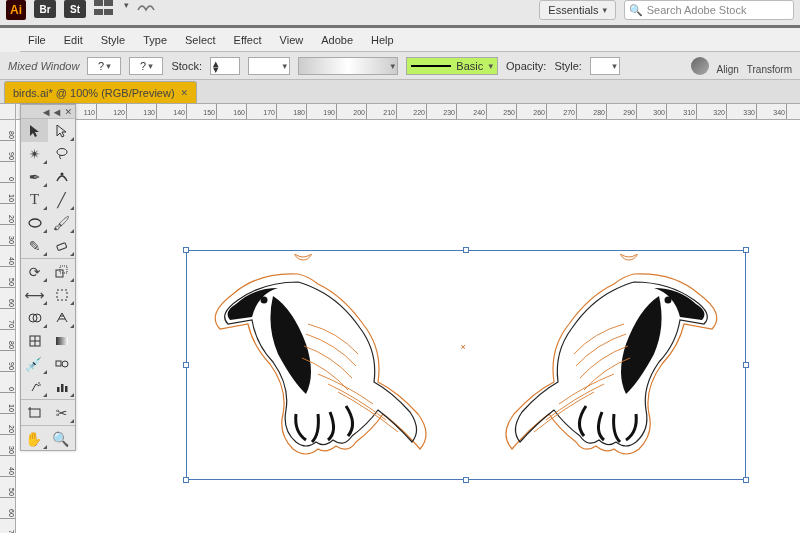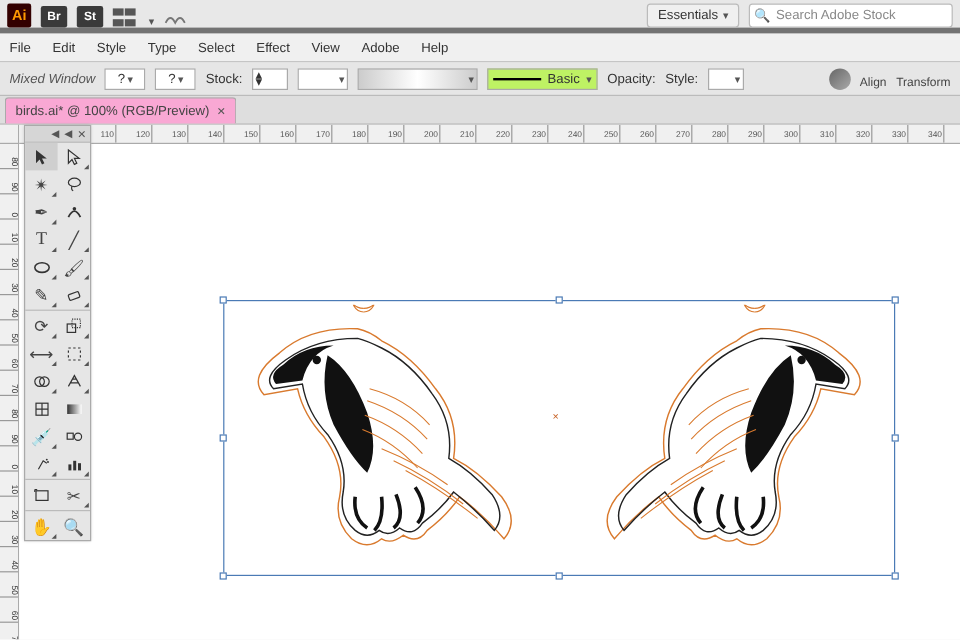--- a/index.html
+++ b/index.html
@@ -1,43 +1,43 @@
 <!DOCTYPE html>
 <html><head>
 <meta charset="utf-8">
 <style>
   * { margin:0; padding:0; box-sizing:border-box; font-family:"Segoe UI",Arial,sans-serif; font-size:11px; }
   body { background:#f0f0f0; width:800px; height:533px; overflow:hidden; position:relative; color:#333; }
-  .topbar { height:28px; background:#e8e8e8; border-bottom:5px solid #737373; display:flex; align-items:flex-end; padding:0 6px; gap:8px; }
+  .topbar { height:28px; background:#e8e8e8; border-bottom:3px solid #737373; display:flex; align-items:flex-start; padding:0 6px; gap:8px; }
   .ai-logo { width:20px; height:20px; background:#330000; color:#ff9a00; font-weight:bold; font-size:12px; display:flex; align-items:center; justify-content:center; border-radius:2px;}
   .top-icon { width:22px; height:18px; background:#3a3a3a; color:#fff; font-size:10px; font-weight:bold; display:flex; align-items:center; justify-content:center; border-radius:2px;}
   .arrange { width:22px; height:16px; display:flex; flex-wrap:wrap; gap:1px; }
   .arrange span { width:9px; height:6px; background:#565656;}
   .chev { font-size:9px; color:#555; }
   .spacer { flex:1; }
   .workspace-btn { background:#f0f0f0; border:1px solid #bbb; border-radius:3px; height:20px; padding:0 8px; display:flex; align-items:center; gap:4px; }
   .searchbox { background:#fff; border:1px solid #bbb; border-radius:3px; height:20px; width:170px; display:flex; align-items:center; padding:0 4px; gap:4px; color:#888;}
   .mag { font-size:11px; color:#888; }
-  .menubar { height:24px; background:#f0f0f0; border-bottom:1px solid #bbb; display:flex; align-items:center; padding:0 8px; gap:18px; }
+  .menubar { height:24px; background:#f0f0f0; border-bottom:1px solid #bbb; display:flex; align-items:center; padding:0 8px; gap:18px;margin-left:20px; }
   .menubar span { color:#333; }
   .ctrlbar { height:28px; background:#e6e6e6; border-bottom:1px solid #bbb; display:flex; align-items:center; padding:0 8px; gap:8px; }
   .label-italic { font-style:italic; color:#555; }
   .question-drop { width:34px; height:18px; border:1px solid #aaa; background:#fff; display:flex; align-items:center; justify-content:center; gap:2px; font-size:10px;}
   .stroke-num { width:30px; height:18px; border:1px solid #aaa; background:#fff; display:flex; align-items:center; justify-content:space-between; padding:0 2px;}
   .stroke-num .arrows{ display:flex; flex-direction:column; font-size:6px; line-height:6px;}
   .swatch-drop { width:42px; height:18px; border:1px solid #aaa; background:#fff; display:flex; align-items:center; justify-content:flex-end; padding:0 2px;}
   .strokeprof { width:100px; height:18px; border:1px solid #aaa; background:linear-gradient(to right,#ccc,#fff,#ccc); display:flex; align-items:center; justify-content:flex-end; padding:0 2px;}
   .brushline { width:92px; height:18px; border:1px solid #aaa; background:#bef264; display:flex; align-items:center; justify-content:space-between; padding:0 4px;}
   .brushline .line{ width:40px; height:2px; background:#000;}
   .opacitybox{ width:30px; height:18px; border:1px solid #aaa; background:#fff; display:flex; align-items:center; justify-content:flex-end; padding:0 2px;}
   .round-icon{ width:18px; height:18px; border-radius:50%; background:linear-gradient(135deg,#666,#aaa); }
   .textbtn{ font-size:10px; color:#444; }
   .rightbtns{ display:flex; align-items:flex-end; gap:8px; margin-left:auto;}
   .tabrow { height:24px; background:#dedede; border-bottom:1px solid #aaa; display:flex; align-items:flex-end; padding:0 4px;}
-  .doctab { background:#f9a8d4; border:1px solid #aaa; border-bottom:none; height:22px; padding:0 8px; display:flex; align-items:center; gap:6px; border-radius:3px 3px 0 0; font-size:10px; color:#444;}
+  .doctab { background:#eab308; border:1px solid #aaa; border-bottom:none; height:22px; padding:0 8px; display:flex; align-items:center; gap:6px; border-radius:3px 3px 0 0; font-size:10px; color:#444;}
   .close-x{ font-size:9px; color:#555;}
   .workspace { position:absolute; top:104px; left:0; right:0; bottom:0; background:#fff; }
   .hruler { position:absolute; top:0; left:16px; right:0; height:16px; background:#f0f0f0; border-bottom:1px solid #aaa; display:flex; overflow:hidden; font-size:8px; color:#555;}
   .hruler div{ width:21px; flex:0 0 21px; border-right:1px solid #999; text-align:right; padding-right:1px; padding-top:5px; font-size:7px;}
   .vruler { position:absolute; top:16px; left:0; width:16px; bottom:0; background:#f0f0f0; border-right:1px solid #aaa; display:flex; flex-direction:column; overflow:hidden;}
   .vruler div{ height:21px; flex:0 0 21px; border-bottom:1px solid #999; font-size:7px; writing-mode:vertical-rl; text-align:right; padding-bottom:1px;}
   .rulecorner{ position:absolute; top:0;left:0;width:16px;height:16px;background:#f0f0f0;border-right:1px solid #aaa;border-bottom:1px solid #aaa;}
   .toolpanel { position:absolute; top:0; left:20px; width:56px; background:#e6e6e6; border:1px solid #aaa; box-shadow:0 0 3px rgba(0,0,0,.2); z-index:5;}
   .toolpanel .hdr{ height:14px; background:#d6d6d6; border-bottom:1px solid #bbb; display:flex; justify-content:flex-end; align-items:center; padding:0 3px; gap:2px; font-size:8px; color:#555;}
   .toolgrid{ display:flex; flex-wrap:wrap; }

